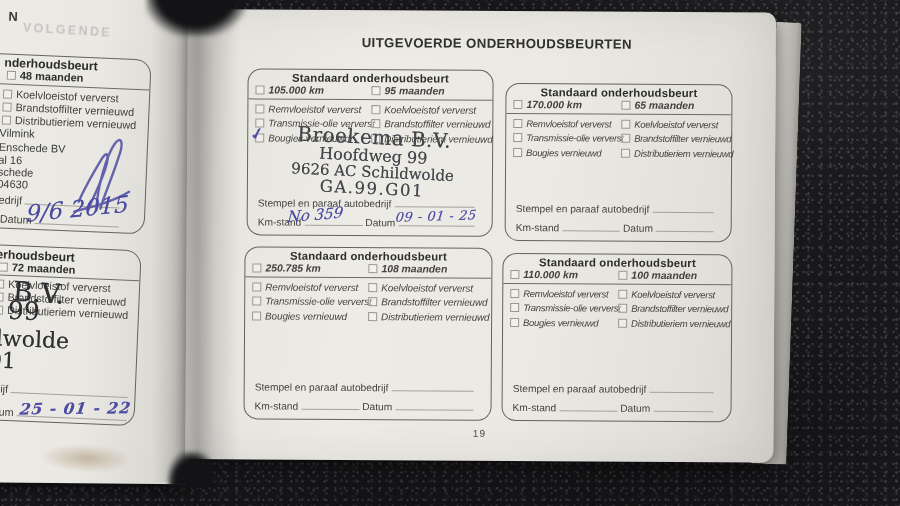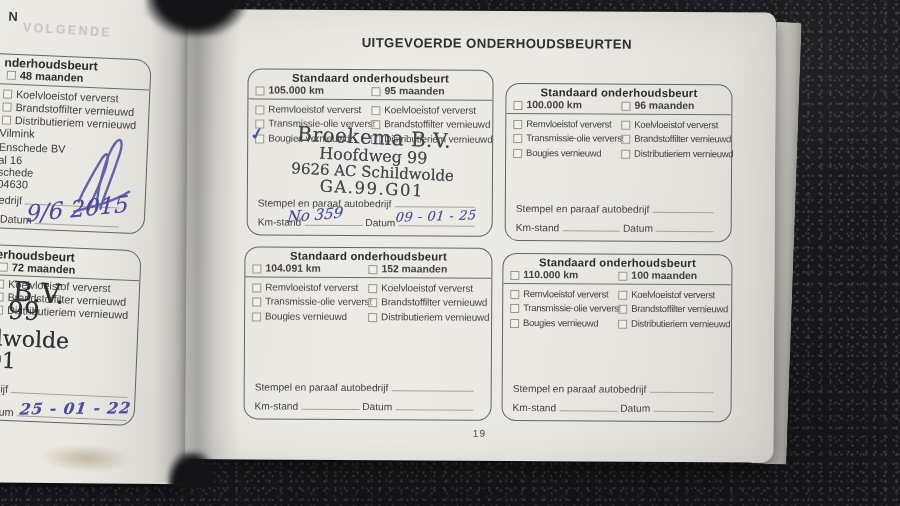--- a/index.html
+++ b/index.html
@@ -36,21 +36,21 @@
       linear-gradient(90deg,#e6e4df 0,#dddbd5 35%,#c8c6c0 60%,#b2b0aa 85%,#98968f 100%);}
   .spine{position:absolute;left:152px;top:0;width:88px;height:482px;z-index:6;
     background:linear-gradient(90deg,rgba(30,30,33,0) 0%,rgba(30,30,33,.14) 30%,rgba(30,30,33,.30) 52%,rgba(30,30,33,.12) 72%,rgba(30,30,33,0) 100%);}
   .notch-top{position:absolute;left:146px;top:-10px;width:100px;height:46px;z-index:7;
     background:radial-gradient(ellipse at 50% 10%,#131316 55%,rgba(19,19,22,0) 78%);filter:blur(2px);}
   .notch-bottom{position:absolute;left:168px;top:452px;width:48px;height:36px;z-index:7;
     background:radial-gradient(ellipse at 50% 90%,#131316 55%,rgba(19,19,22,0) 80%);filter:blur(2px);}
   
   .cb{display:inline-block;width:7px;height:7px;border:1.1px solid #97978f;
       background:rgba(250,249,244,.4);margin-right:4px;flex:none;}
-  .cell{display:inline-flex;align-items:flex-end;white-space:nowrap;color:#43423f;}
+  .cell{display:inline-flex;align-items:center;white-space:nowrap;color:#43423f;font-style:italic;}
   .fl{flex:1;border-bottom:1.1px solid #a3a19b;margin:0 3px 2px 3px;min-width:18px;}
   
   .svcbox{position:absolute;border:1.6px solid #63635f;border-radius:14px;}
   .svc-title{text-align:center;font-weight:bold;font-size:11.3px;color:#2c2c29;
              margin-top:2px;letter-spacing:.2px;}
   .hdr-row{display:grid;grid-template-columns:116px 1fr;padding:1px 0 3px 7px;
            border-bottom:1.4px solid #6b6b66;font-size:10.4px;font-weight:bold;color:#33332f;}
   .box-grid{display:grid;grid-template-columns:116px 1fr;padding:4px 0 0 7px;
             row-gap:3.4px;font-size:9.9px;letter-spacing:-.1px;}
   .narrow .hdr-row{grid-template-columns:108px 1fr;}
@@ -254,25 +254,25 @@
       </div>
       <div class="ink hand-km">No 359</div>
       <div class="ink hand-date">09 - 01 - 25</div>
     </section>
 
     <section class="svcbox narrow" style="left:318px;top:72px;width:225px;height:156px;">
       <div class="svc-title">Standaard onderhoudsbeurt</div>
       <div class="hdr-row">
         <span class="cell">
             <span class="cb"></span>
-            <span>100.000 km</span>
-          </span>
-        <span class="cell">
-            <span class="cb"></span>
-            <span>96 maanden</span>
+            <span>170.000 km</span>
+          </span>
+        <span class="cell">
+            <span class="cb"></span>
+            <span>65 maanden</span>
           </span>
       </div>
       <div class="box-grid">
         <span class="cell">
             <span class="cb"></span>
             <span>Remvloeistof ververst</span>
           </span>
         <span class="cell">
             <span class="cb"></span>
             <span>Koelvloeistof ververst</span>
@@ -304,25 +304,25 @@
         <span>Datum</span>
           <span class="fl"></span>
       </div>
     </section>
 
     <section class="svcbox" style="left:58px;top:237px;width:246px;height:171px;">
       <div class="svc-title">Standaard onderhoudsbeurt</div>
       <div class="hdr-row">
         <span class="cell">
             <span class="cb"></span>
-            <span>104.091 km</span>
-          </span>
-        <span class="cell">
-            <span class="cb"></span>
-            <span>152 maanden</span>
+            <span>250.785 km</span>
+          </span>
+        <span class="cell">
+            <span class="cb"></span>
+            <span>108 maanden</span>
           </span>
       </div>
       <div class="box-grid">
         <span class="cell">
             <span class="cb"></span>
             <span>Remvloeistof ververst</span>
           </span>
         <span class="cell">
             <span class="cb"></span>
             <span>Koelvloeistof ververst</span>

